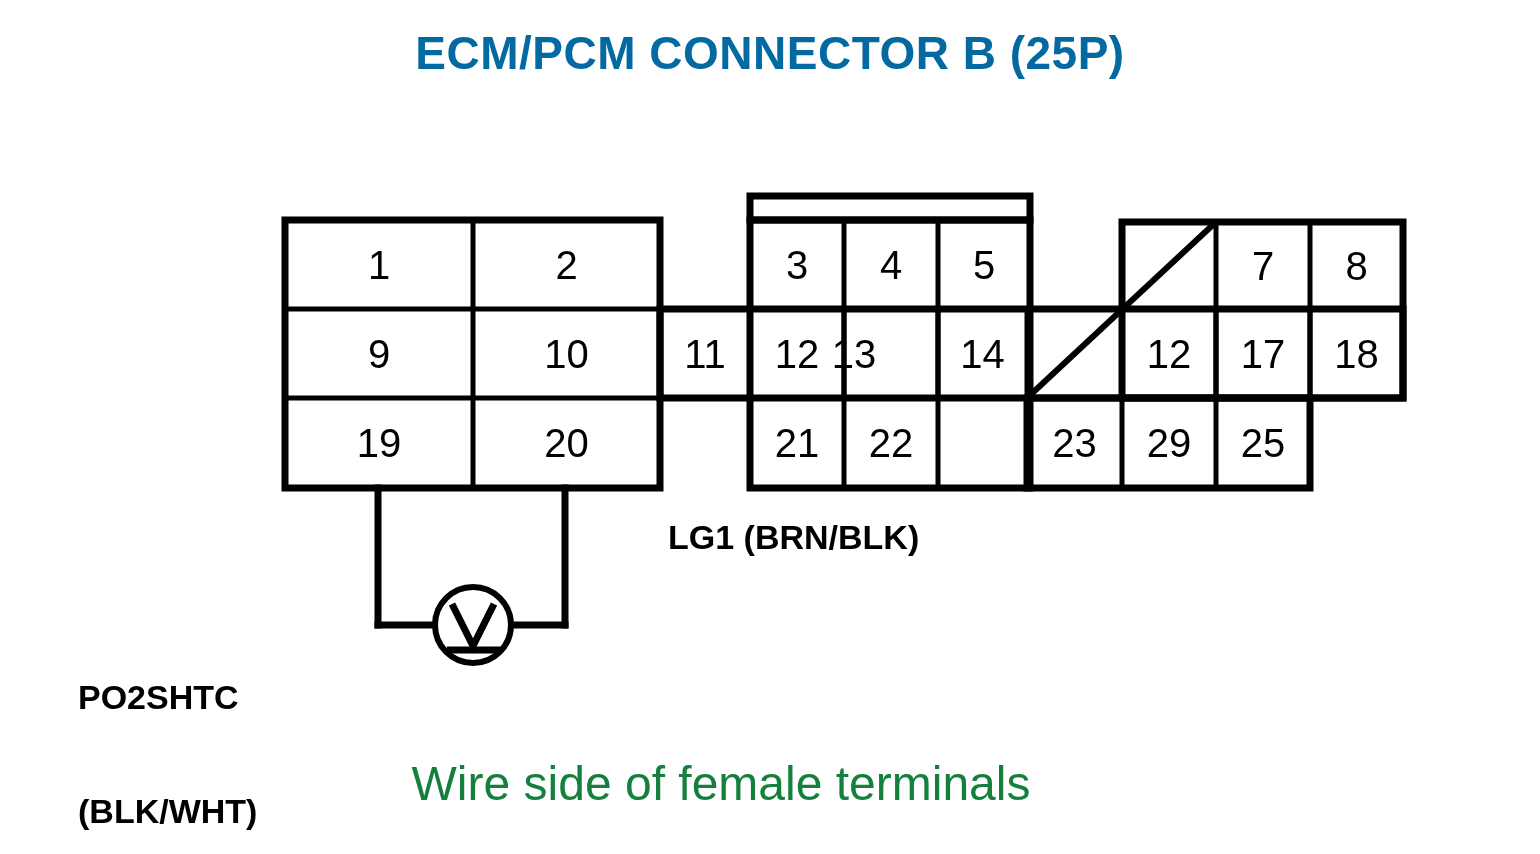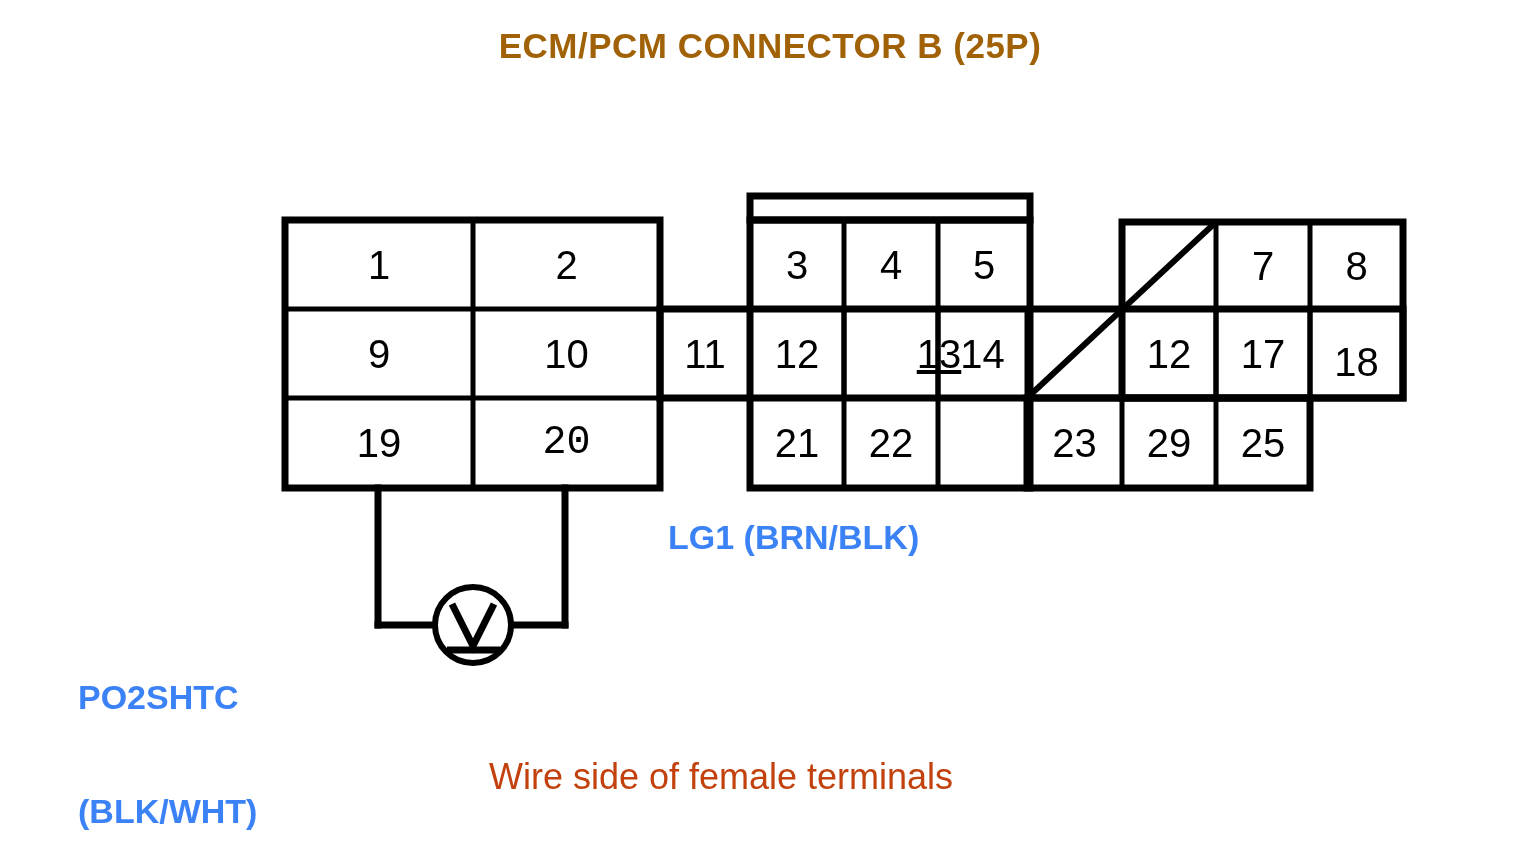--- a/index.html
+++ b/index.html
@@ -19,24 +19,24 @@
     overflow: hidden;
   }
 
   
   .title {
     position: absolute;
     left: 0;
     top: 26px;
     width: 1540px;
     text-align: center;
-    font-size: 35px;
+    font-size: 46px;
     font-weight: bold;
     letter-spacing: 0.5px;
-    color: #a16207;
+    color: #0369a1;
     white-space: nowrap;
   }
 
   
   #diagram {
     position: absolute;
     left: 0;
     top: 0;
     width: 1540px;
     height: 854px;
@@ -57,43 +57,43 @@
     color: #000000;
     font-weight: normal;
     line-height: 1;
     user-select: none;
   }
 
   
   .label {
     position: absolute;
     font-weight: bold;
-    color: #3b82f6;
+    color: #000000;
     white-space: pre;
     line-height: 1.12;
   }
   #label-lg1 {
     left: 668px;
     top: 518px;
     font-size: 34px;
   }
   #label-po2shtc {
     left: 78px;
     top: 602px;
     font-size: 34px;
   }
   #caption {
     position: absolute;
     left: 0;
     top: 756px;
     width: 1442px;
     text-align: center;
-    font-size: 36px;
+    font-size: 48px;
     font-weight: normal;
-    color: #c2410c;
+    color: #15803d;
     white-space: nowrap;
   }
 </style>
 </head>
 <body>
 
 <div id="page">
 
   <div class="title">ECM/PCM CONNECTOR B (25P)</div>
 
@@ -175,29 +175,29 @@
   <div class="pin" style="left:844px; top:220px; width:94px; height:89px;">4</div>
   <div class="pin" style="left:938px; top:220px; width:92px; height:89px;">5</div>
   <div class="pin" style="left:1122px; top:222px; width:94px; height:87px;"></div>
   <div class="pin" style="left:1216px; top:222px; width:94px; height:87px;">7</div>
   <div class="pin" style="left:1310px; top:222px; width:93px; height:87px;">8</div>
 
   <div class="pin" style="left:285px; top:309px; width:188px; height:89px;">9</div>
   <div class="pin" style="left:473px; top:309px; width:187px; height:89px;">10</div>
   <div class="pin" style="left:660px; top:309px; width:90px; height:89px;">11</div>
   <div class="pin" style="left:750px; top:309px; width:94px; height:89px;text-align:right;">12</div>
-  <div class="pin" style="left:892px; top:309px; width:94px; height:89px;text-decoration:underline;">13</div>
+  <div class="pin" style="left:807px; top:309px; width:94px; height:89px;">13</div>
   <div class="pin" style="left:938px; top:309px; width:89px; height:89px;">14</div>
   <div class="pin" style="left:1027px; top:309px; width:95px; height:89px;"></div>
   <div class="pin" style="left:1122px; top:309px; width:94px; height:89px;">12</div>
   <div class="pin" style="left:1216px; top:309px; width:94px; height:89px;">17</div>
-  <div class="pin" style="left:1310px; top:317px; width:93px; height:89px;">18</div>
+  <div class="pin" style="left:1310px; top:309px; width:93px; height:89px;">18</div>
 
   <div class="pin" style="left:285px; top:398px; width:188px; height:90px;text-align:right;">19</div>
-  <div class="pin" style="left:473px; top:398px; width:187px; height:90px;font-family:Liberation Mono, monospace;">20</div>
+  <div class="pin" style="left:473px; top:398px; width:187px; height:90px;">20</div>
   <div class="pin" style="left:750px; top:398px; width:94px; height:90px;">21</div>
   <div class="pin" style="left:844px; top:398px; width:94px; height:90px;">22</div>
   <div class="pin" style="left:1027px; top:398px; width:95px; height:90px;">23</div>
   <div class="pin" style="left:1122px; top:398px; width:94px; height:90px;">29</div>
   <div class="pin" style="left:1216px; top:398px; width:94px; height:90px;">25</div>
 
   <div class="label" id="label-lg1">LG1 (BRN/BLK)</div>
 
   <div class="label" id="label-po2shtc">
     <div>PO2SHTC</div>

